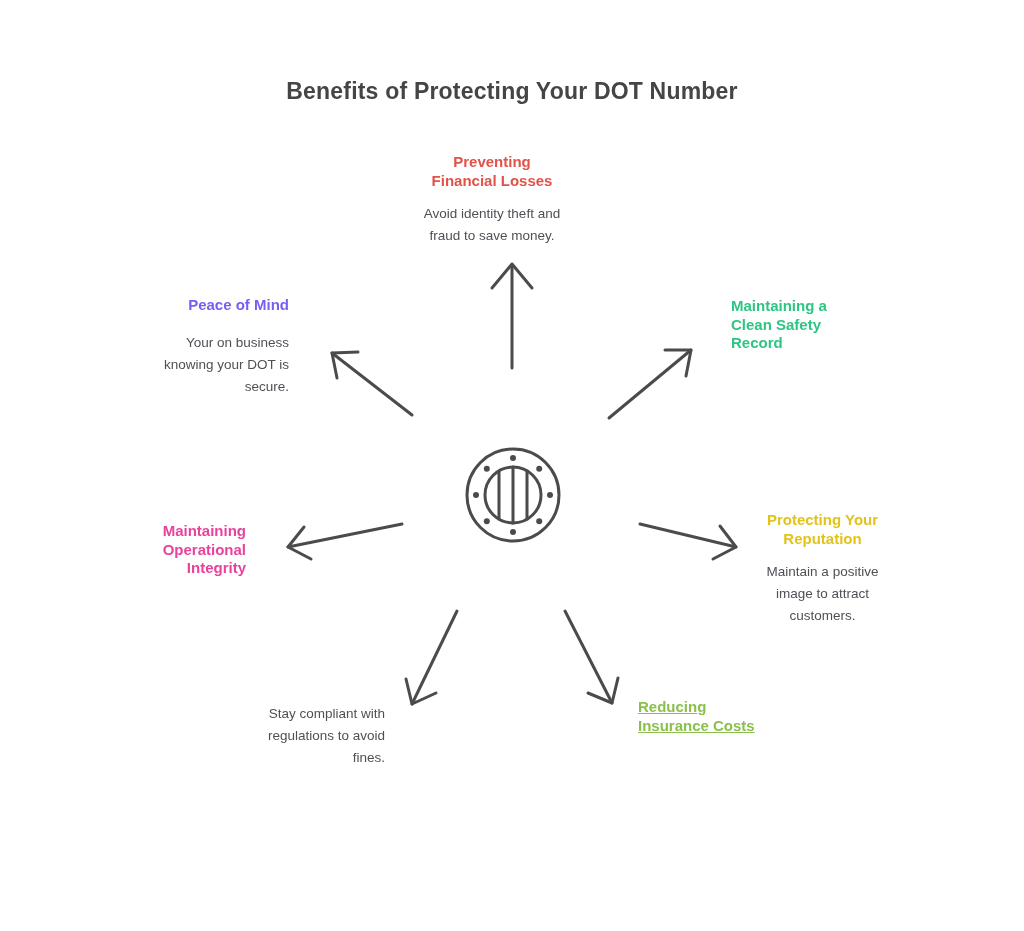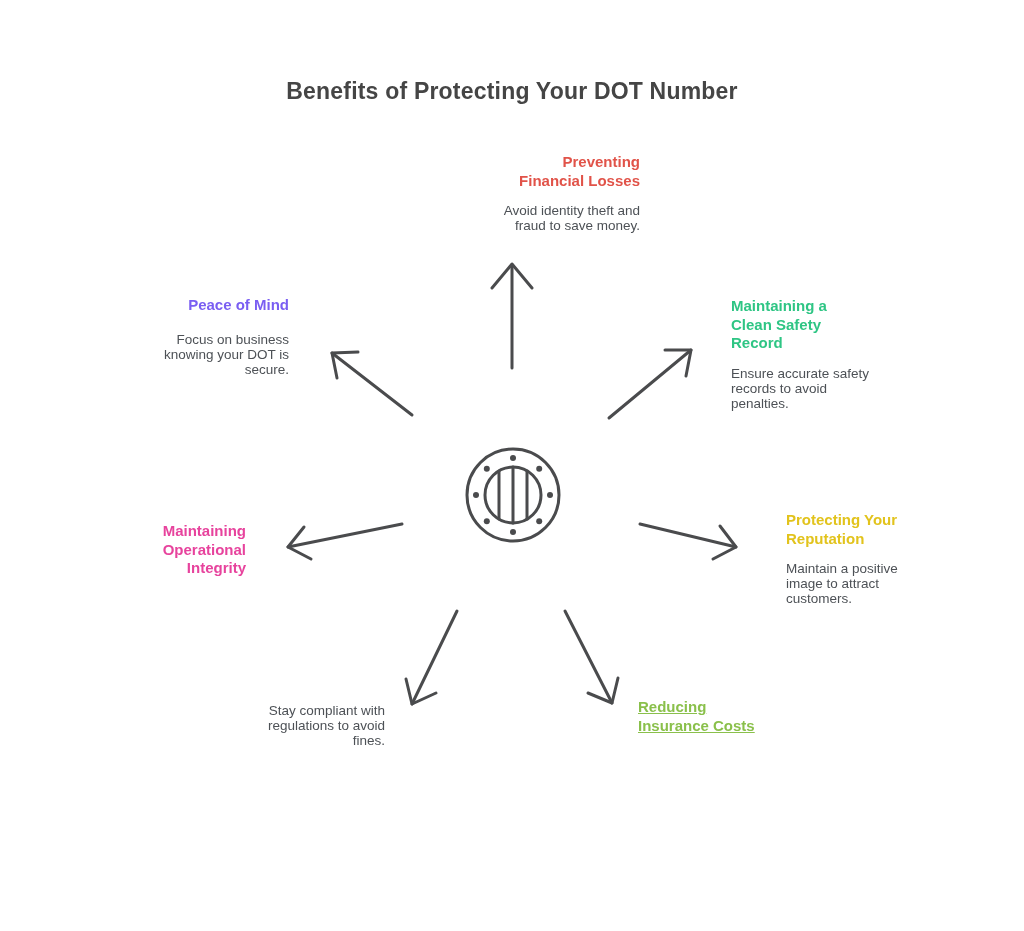--- a/index.html
+++ b/index.html
@@ -21,28 +21,28 @@
   .node{position:absolute;}
   .node .n-title{
     display:block;
     font-size:15px;font-weight:700;
     line-height:18.5px;
     white-space:pre-line;
   }
   .node .n-desc{
     margin:13px 0 0 0;
     font-size:13.5px;
-    line-height:15px;
+    line-height:22px;
     color:#4d5156;
     white-space:pre-line;
   }
   
-  .n0{left:400px;top:153px;width:240px;text-align:right;}
+  .n0{left:372px;top:153px;width:240px;text-align:center;}
   .n1{left:731px;top:297px;width:170px;text-align:left;}
-  .n2{left:786px;top:511px;width:155px;text-align:left;}
+  .n2{left:745px;top:511px;width:155px;text-align:center;}
   .n3{left:638px;top:698px;width:185px;text-align:left;}
   .n4{left:215px;top:690px;width:170px;text-align:right;}
   .n5{left:76px; top:522px;width:170px;text-align:right;}
   .n6{left:119px;top:296px;width:170px;text-align:right;}
   .n6 .n-desc{margin-top:17px;}
   .diagram-svg{position:absolute;left:0;top:0;pointer-events:none;}
 </style>
 </head>
 <body>
 
@@ -112,23 +112,20 @@
     <span class="n-title" style="color: rgb(225, 83, 73);">Preventing
 Financial Losses</span>
     <p class="n-desc">Avoid identity theft and
 fraud to save money.</p>
   </div>
 
   <div class="node n1">
     <span class="n-title" style="color: rgb(46, 197, 132);">Maintaining a
 Clean Safety
 Record</span>
-    <p class="n-desc">Ensure accurate safety
-records to avoid
-penalties.</p>
   </div>
 
   <div class="node n2">
     <span class="n-title" style="color: rgb(226, 195, 28);">Protecting Your
 Reputation</span>
     <p class="n-desc">Maintain a positive
 image to attract
 customers.</p>
   </div>
 
@@ -144,18 +141,18 @@
   </div>
 
   <div class="node n5">
     <span class="n-title" style="color: rgb(231, 67, 157);">Maintaining
 Operational
 Integrity</span>
   </div>
 
   <div class="node n6">
     <span class="n-title" style="color: rgb(122, 94, 242);">Peace of Mind</span>
-    <p class="n-desc">Focus on business
+    <p class="n-desc">Your on business
 knowing your DOT is
 secure.</p>
   </div>
 
 </div>
 
 </body></html>

